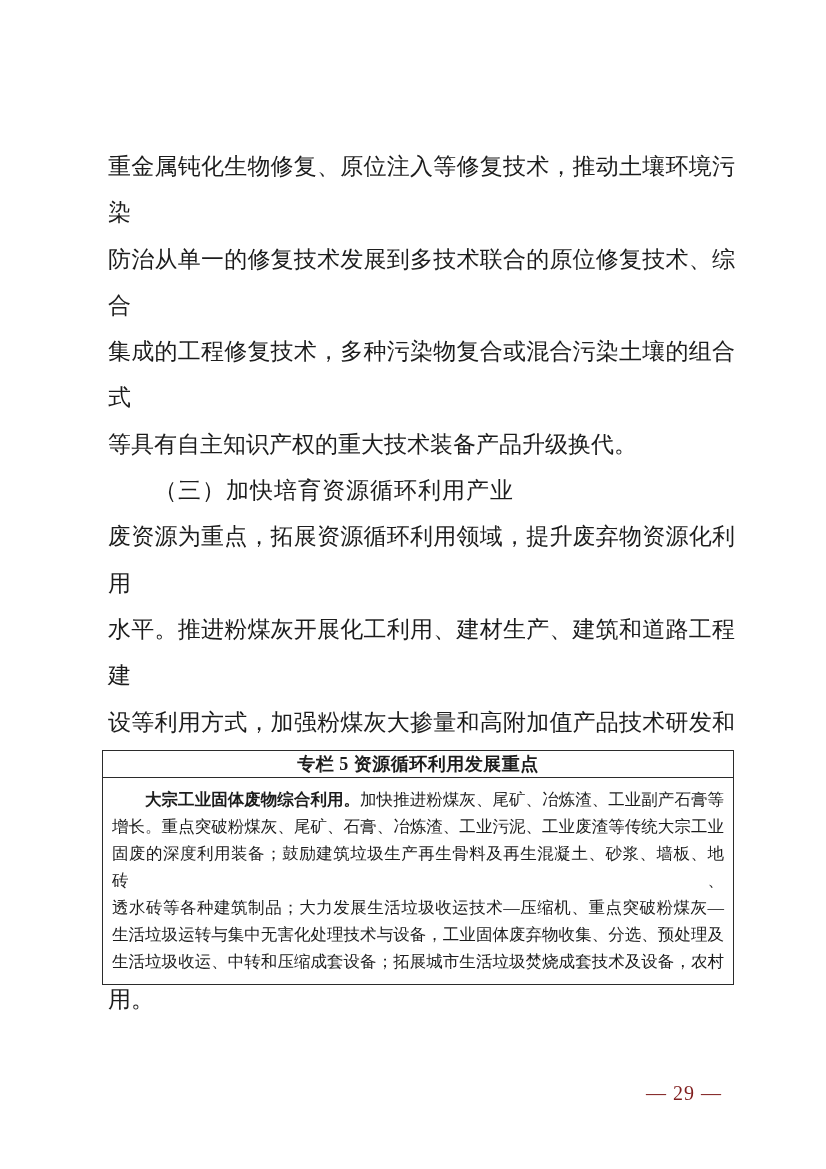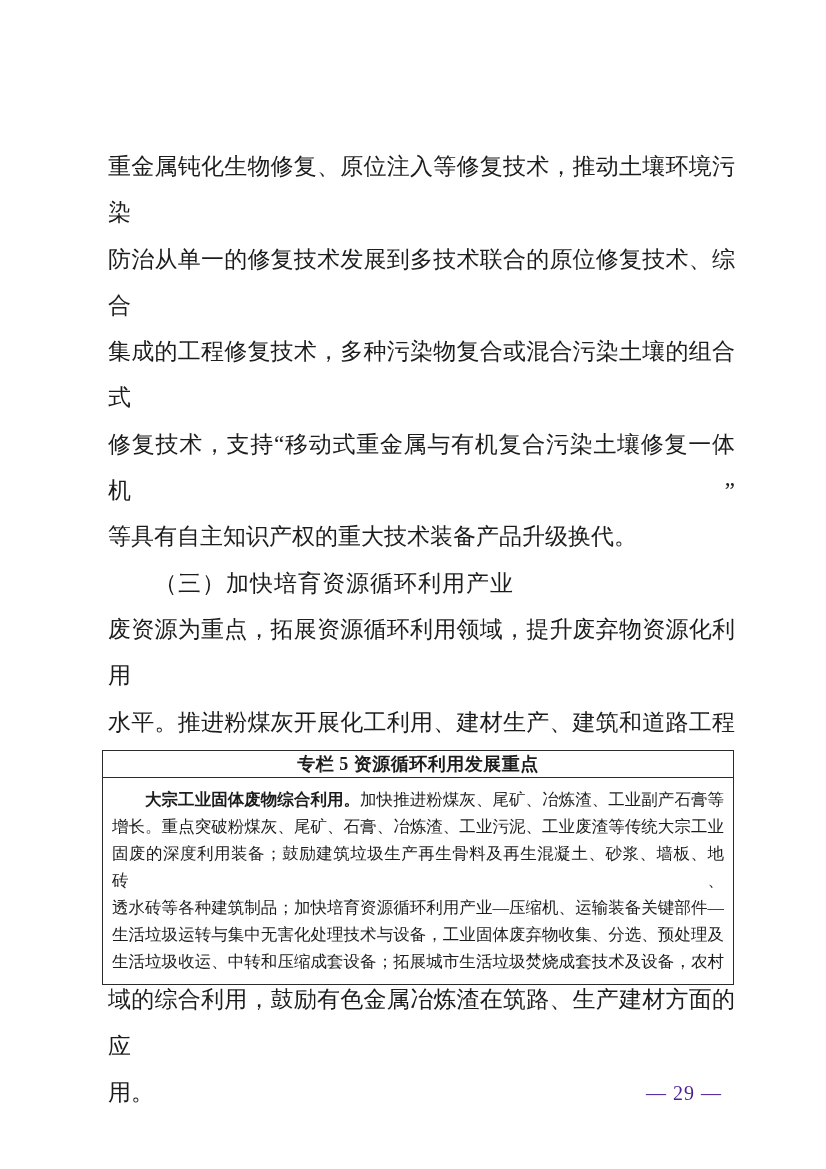--- a/index.html
+++ b/index.html
@@ -80,34 +80,33 @@
   .bold-lead {
     font-weight: bold;
   }
   
   .page-number {
     position: absolute;
     top: 1082px;
     right: 104px;
     font-size: 20px;
     letter-spacing: 1px;
-    color: #4c1d95;
+    color: #7f1d1d;
   }
 </style>
 </head>
 <body>
 
 <div class="page">
 
   <div class="main-text">
     <div>
         <div class="line">重金属钝化生物修复、原位注入等修复技术，推动土壤环境污染</div>
         <div class="line">防治从单一的修复技术发展到多技术联合的原位修复技术、综合</div>
         <div class="line">集成的工程修复技术，多种污染物复合或混合污染土壤的组合式</div>
-        <div class="line">修复技术，支持“移动式重金属与有机复合污染土壤修复一体机”</div>
         <div class="line last">等具有自主知识产权的重大技术装备产品升级换代。</div>
       </div>
 
     <div class="heading-line">（三）加快培育资源循环利用产业</div>
 
     <div>
         <div class="line">废资源为重点，拓展资源循环利用领域，提升废弃物资源化利用</div>
         <div class="line">水平。推进粉煤灰开展化工利用、建材生产、建筑和道路工程建</div>
         <div class="line">设等利用方式，加强粉煤灰大掺量和高附加值产品技术研发和推</div>
         <div class="line">广利用。加强高炉渣、冶炼废渣在生产建材和回收有用组分等领</div>
@@ -115,21 +114,21 @@
         <div class="line last">用。</div>
       </div>
   </div>
 
   <div class="column-box">
     <div class="box-title">专栏 5 资源循环利用发展重点</div>
     <div class="box-body">
         <div class="line indent"><span class="bold-lead">大宗工业固体废物综合利用。</span>加快推进粉煤灰、尾矿、冶炼渣、工业副产石膏等</div>
         <div class="line">增长。重点突破粉煤灰、尾矿、石膏、冶炼渣、工业污泥、工业废渣等传统大宗工业</div>
         <div class="line">固废的深度利用装备；鼓励建筑垃圾生产再生骨料及再生混凝土、砂浆、墙板、地砖、</div>
-        <div class="line">透水砖等各种建筑制品；加快培育资源循环利用产业—压缩机、运输装备关键部件—</div>
+        <div class="line">透水砖等各种建筑制品；大力发展生活垃圾收运技术—压缩机、重点突破粉煤灰—</div>
         <div class="line">生活垃圾运转与集中无害化处理技术与设备，工业固体废弃物收集、分选、预处理及</div>
         <div class="line">生活垃圾收运、中转和压缩成套设备；拓展城市生活垃圾焚烧成套技术及设备，农村</div>
       </div>
   </div>
 
   <div class="page-number">— 29 —</div>
 
 </div>
 
 </body></html>

